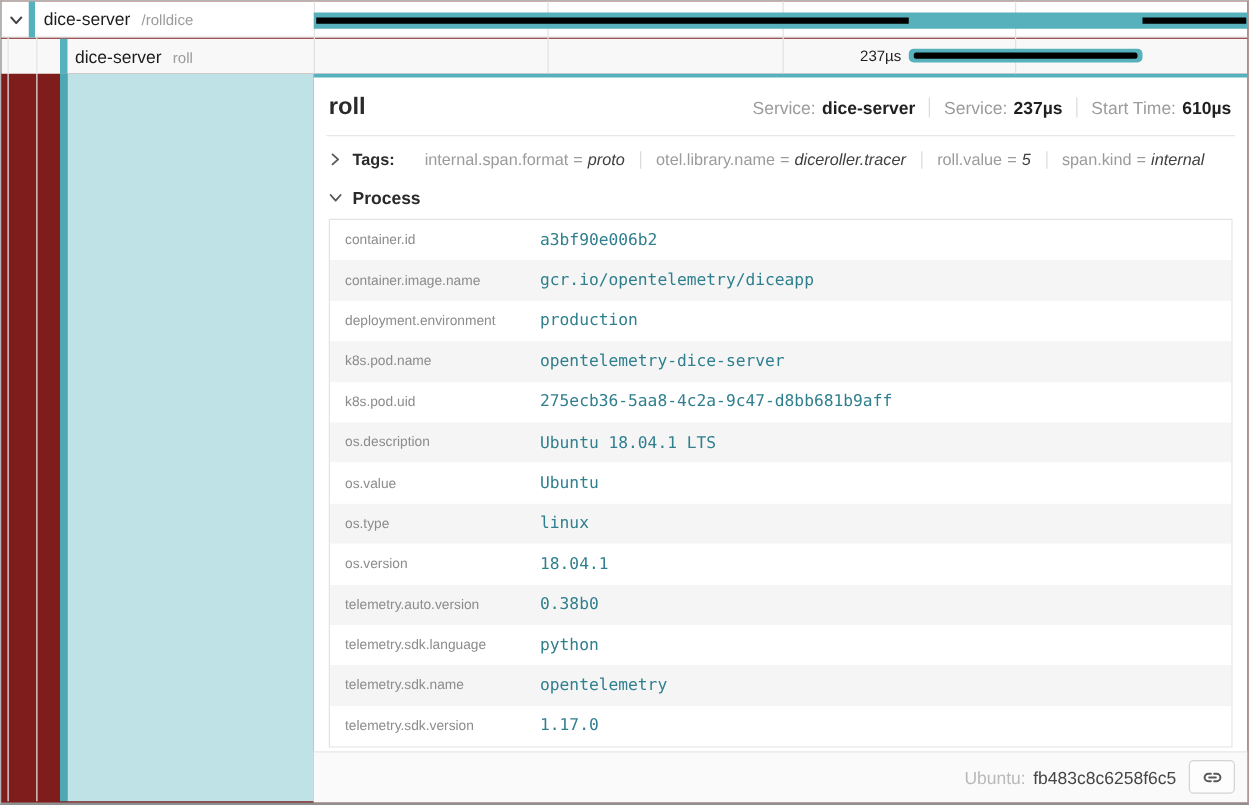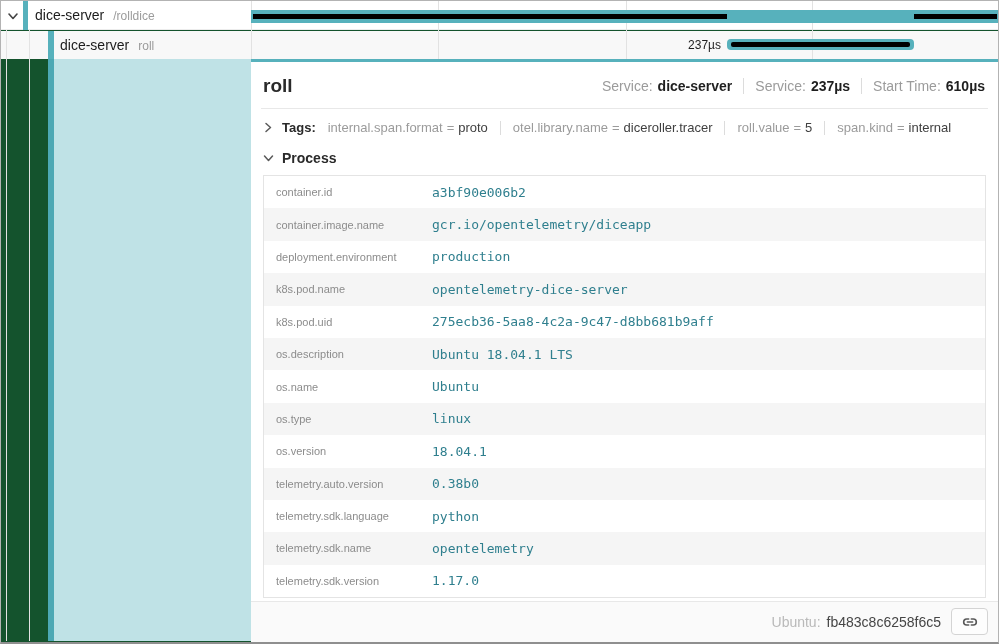--- a/index.html
+++ b/index.html
@@ -1,18 +1,18 @@
 <!DOCTYPE html>
 <html><head>
 <meta charset="utf-8">
 <style>
   html,body{margin:0;padding:0;background:#e9e9e9;}
   *{box-sizing:border-box;}
   .page{
-    position:relative;width:999px;height:644px;background:#14532d;
+    position:relative;width:999px;height:644px;background:#7f1d1d;
     border:1px solid #b3b3b3;border-bottom:2px solid #8f8f8f;
     font-family:"Liberation Sans",sans-serif;color:#333;overflow:hidden;
   }
   
   .trace-row{position:absolute;left:0;width:100%;}
   .row1{top:0;height:29px;background:#fff;border-bottom:1px solid #ececec;}
   .row2{top:30px;height:28px;background:#f8f8f8;}
   .gridline{position:absolute;top:0;height:58px;width:1px;background:#e2e2e2;z-index:1;}
   .gl-0{left:250px}.gl-1{left:437px}.gl-2{left:625px}.gl-3{left:811px}
   .indent-guide{position:absolute;top:29px;bottom:1px;width:1px;background:#e3e3e3;z-index:0;}
@@ -40,24 +40,24 @@
     border-top:3px solid #57b1bc;display:flex;flex-direction:column;z-index:2;}
   .d-header{display:flex;justify-content:space-between;align-items:center;padding:13px 13px 11px 12px;}
   .d-title{font-size:19px;font-weight:600;color:#2a2a2a;}
   .d-meta{display:flex;align-items:center;font-size:14px;}
   .meta-label{color:#9b9b9b;}
   .meta-value{color:#1f1f1f;font-weight:700;margin-left:5px;}
   .v-sep{width:1px;height:16px;background:#dcdcdc;margin:0 11px;}
   .d-divider{border-bottom:1px solid #e8e8e8;margin:0 10px;}
   .tags-row{display:flex;align-items:center;padding:11px 12px 7px 12px;font-size:13px;white-space:nowrap;cursor:pointer;}
   .sec-chev{width:14px;height:12px;display:flex;align-items:center;margin-right:5px;}
-  .sec-title{font-weight:700;color:#2a2a2a;margin-right:12px;}
+  .sec-title{font-weight:700;color:#2a2a2a;margin-right:24px;}
   .tag-item .tk{color:#9b9b9b;}
   .tag-item .te{color:#9b9b9b;margin:0 4px;}
-  .tag-item .tv{color:#404040;}
+  .tag-item .tv{color:#404040;font-style:italic;}
   .t-sep{width:1px;height:14px;background:#dcdcdc;margin:0 12px;display:inline-block;}
   .process-row{display:flex;align-items:center;padding:8px 12px 6px 12px;font-size:14px;cursor:pointer;}
   .process-row .sec-title{margin-right:12px;}
   .kv-table{margin:3px 12px 0 12px;border:1px solid #e4e4e4;}
   .kv-row{display:flex;align-items:center;height:32.4px;background:#fff;}
   .kv-row:nth-child(even){background:#f5f5f5;}
   .kv-key{width:168px;flex-shrink:0;padding-left:12px;font-size:11px;color:#8c8c8c;}
   .kv-val{font-family:"DejaVu Sans Mono",monospace;font-size:13px;color:#2f7f8e;}
   .d-footer{margin-top:auto;border-top:1px solid #e8e8e8;background:#fafafa;
     display:flex;align-items:center;justify-content:flex-end;padding:6px 10px 7px 10px;font-size:14px;}
@@ -179,21 +179,21 @@
         </div>
       <div class="kv-row">
           <span class="kv-key">k8s.pod.uid</span>
           <span class="kv-val">275ecb36-5aa8-4c2a-9c47-d8bb681b9aff</span>
         </div>
       <div class="kv-row">
           <span class="kv-key">os.description</span>
           <span class="kv-val">Ubuntu 18.04.1 LTS</span>
         </div>
       <div class="kv-row">
-          <span class="kv-key">os.name</span>
+          <span class="kv-key">os.value</span>
           <span class="kv-val">Ubuntu</span>
         </div>
       <div class="kv-row">
           <span class="kv-key">os.type</span>
           <span class="kv-val">linux</span>
         </div>
       <div class="kv-row">
           <span class="kv-key">os.version</span>
           <span class="kv-val">18.04.1</span>
         </div>

